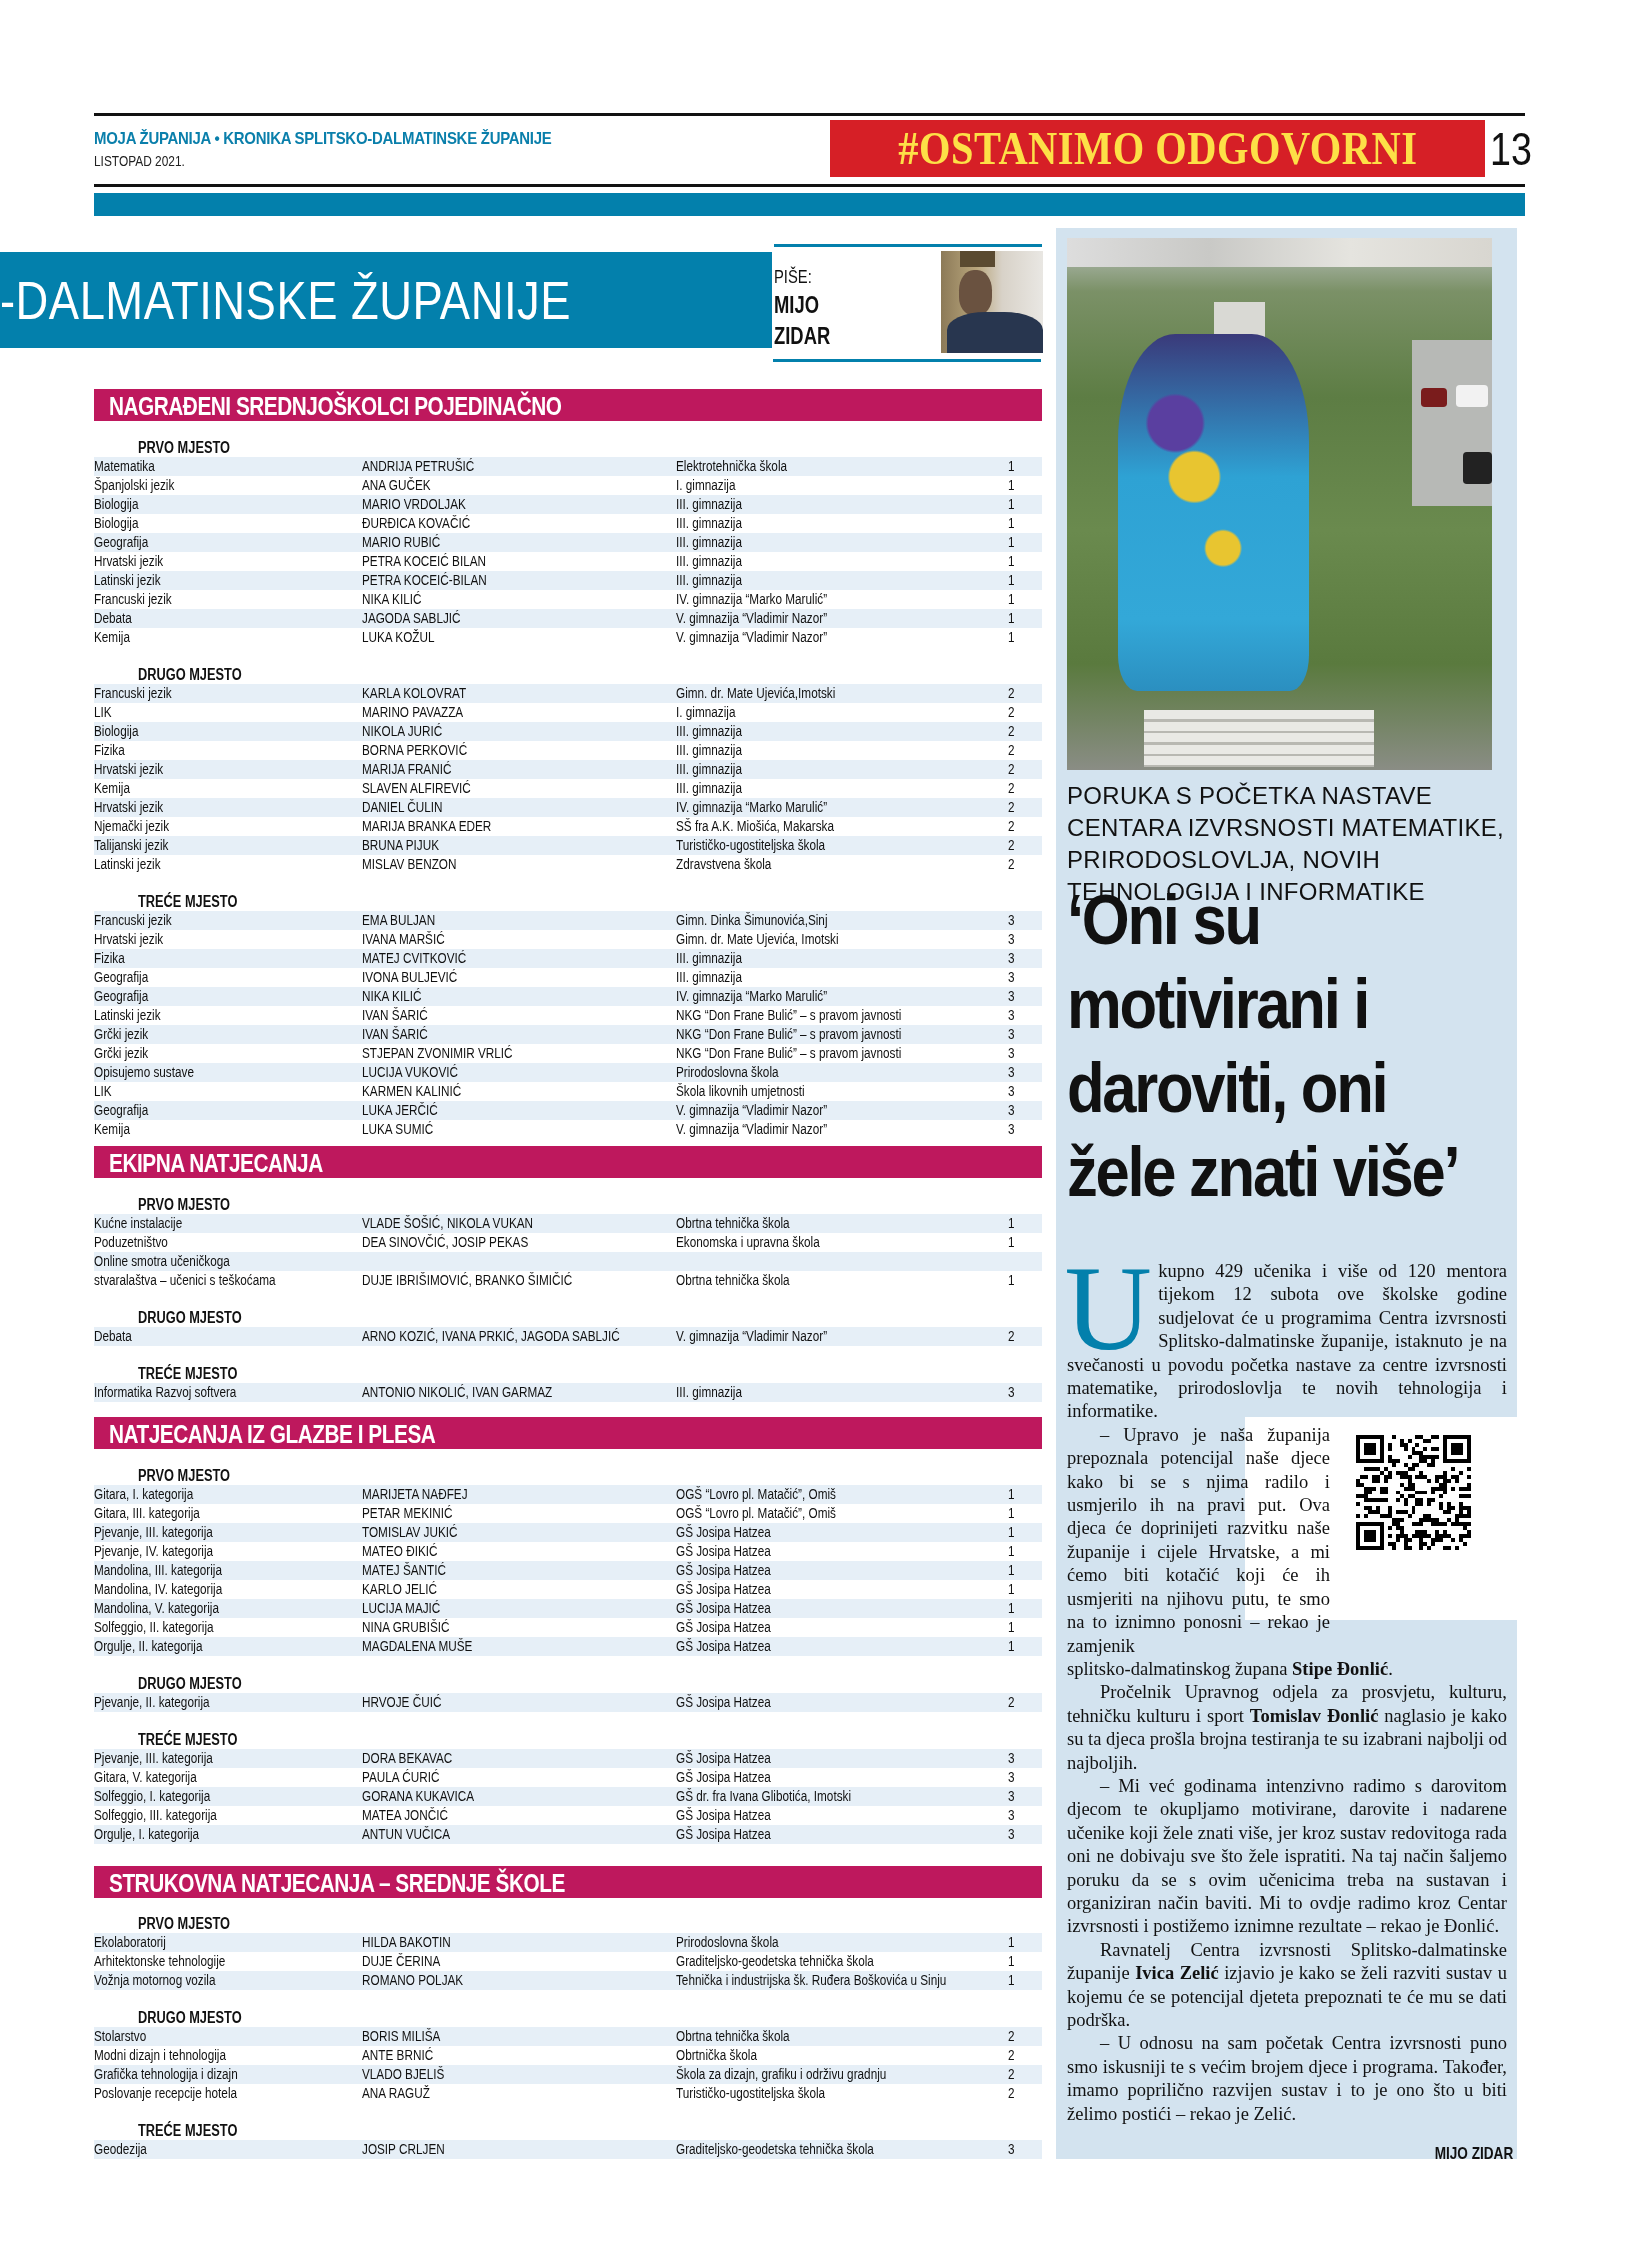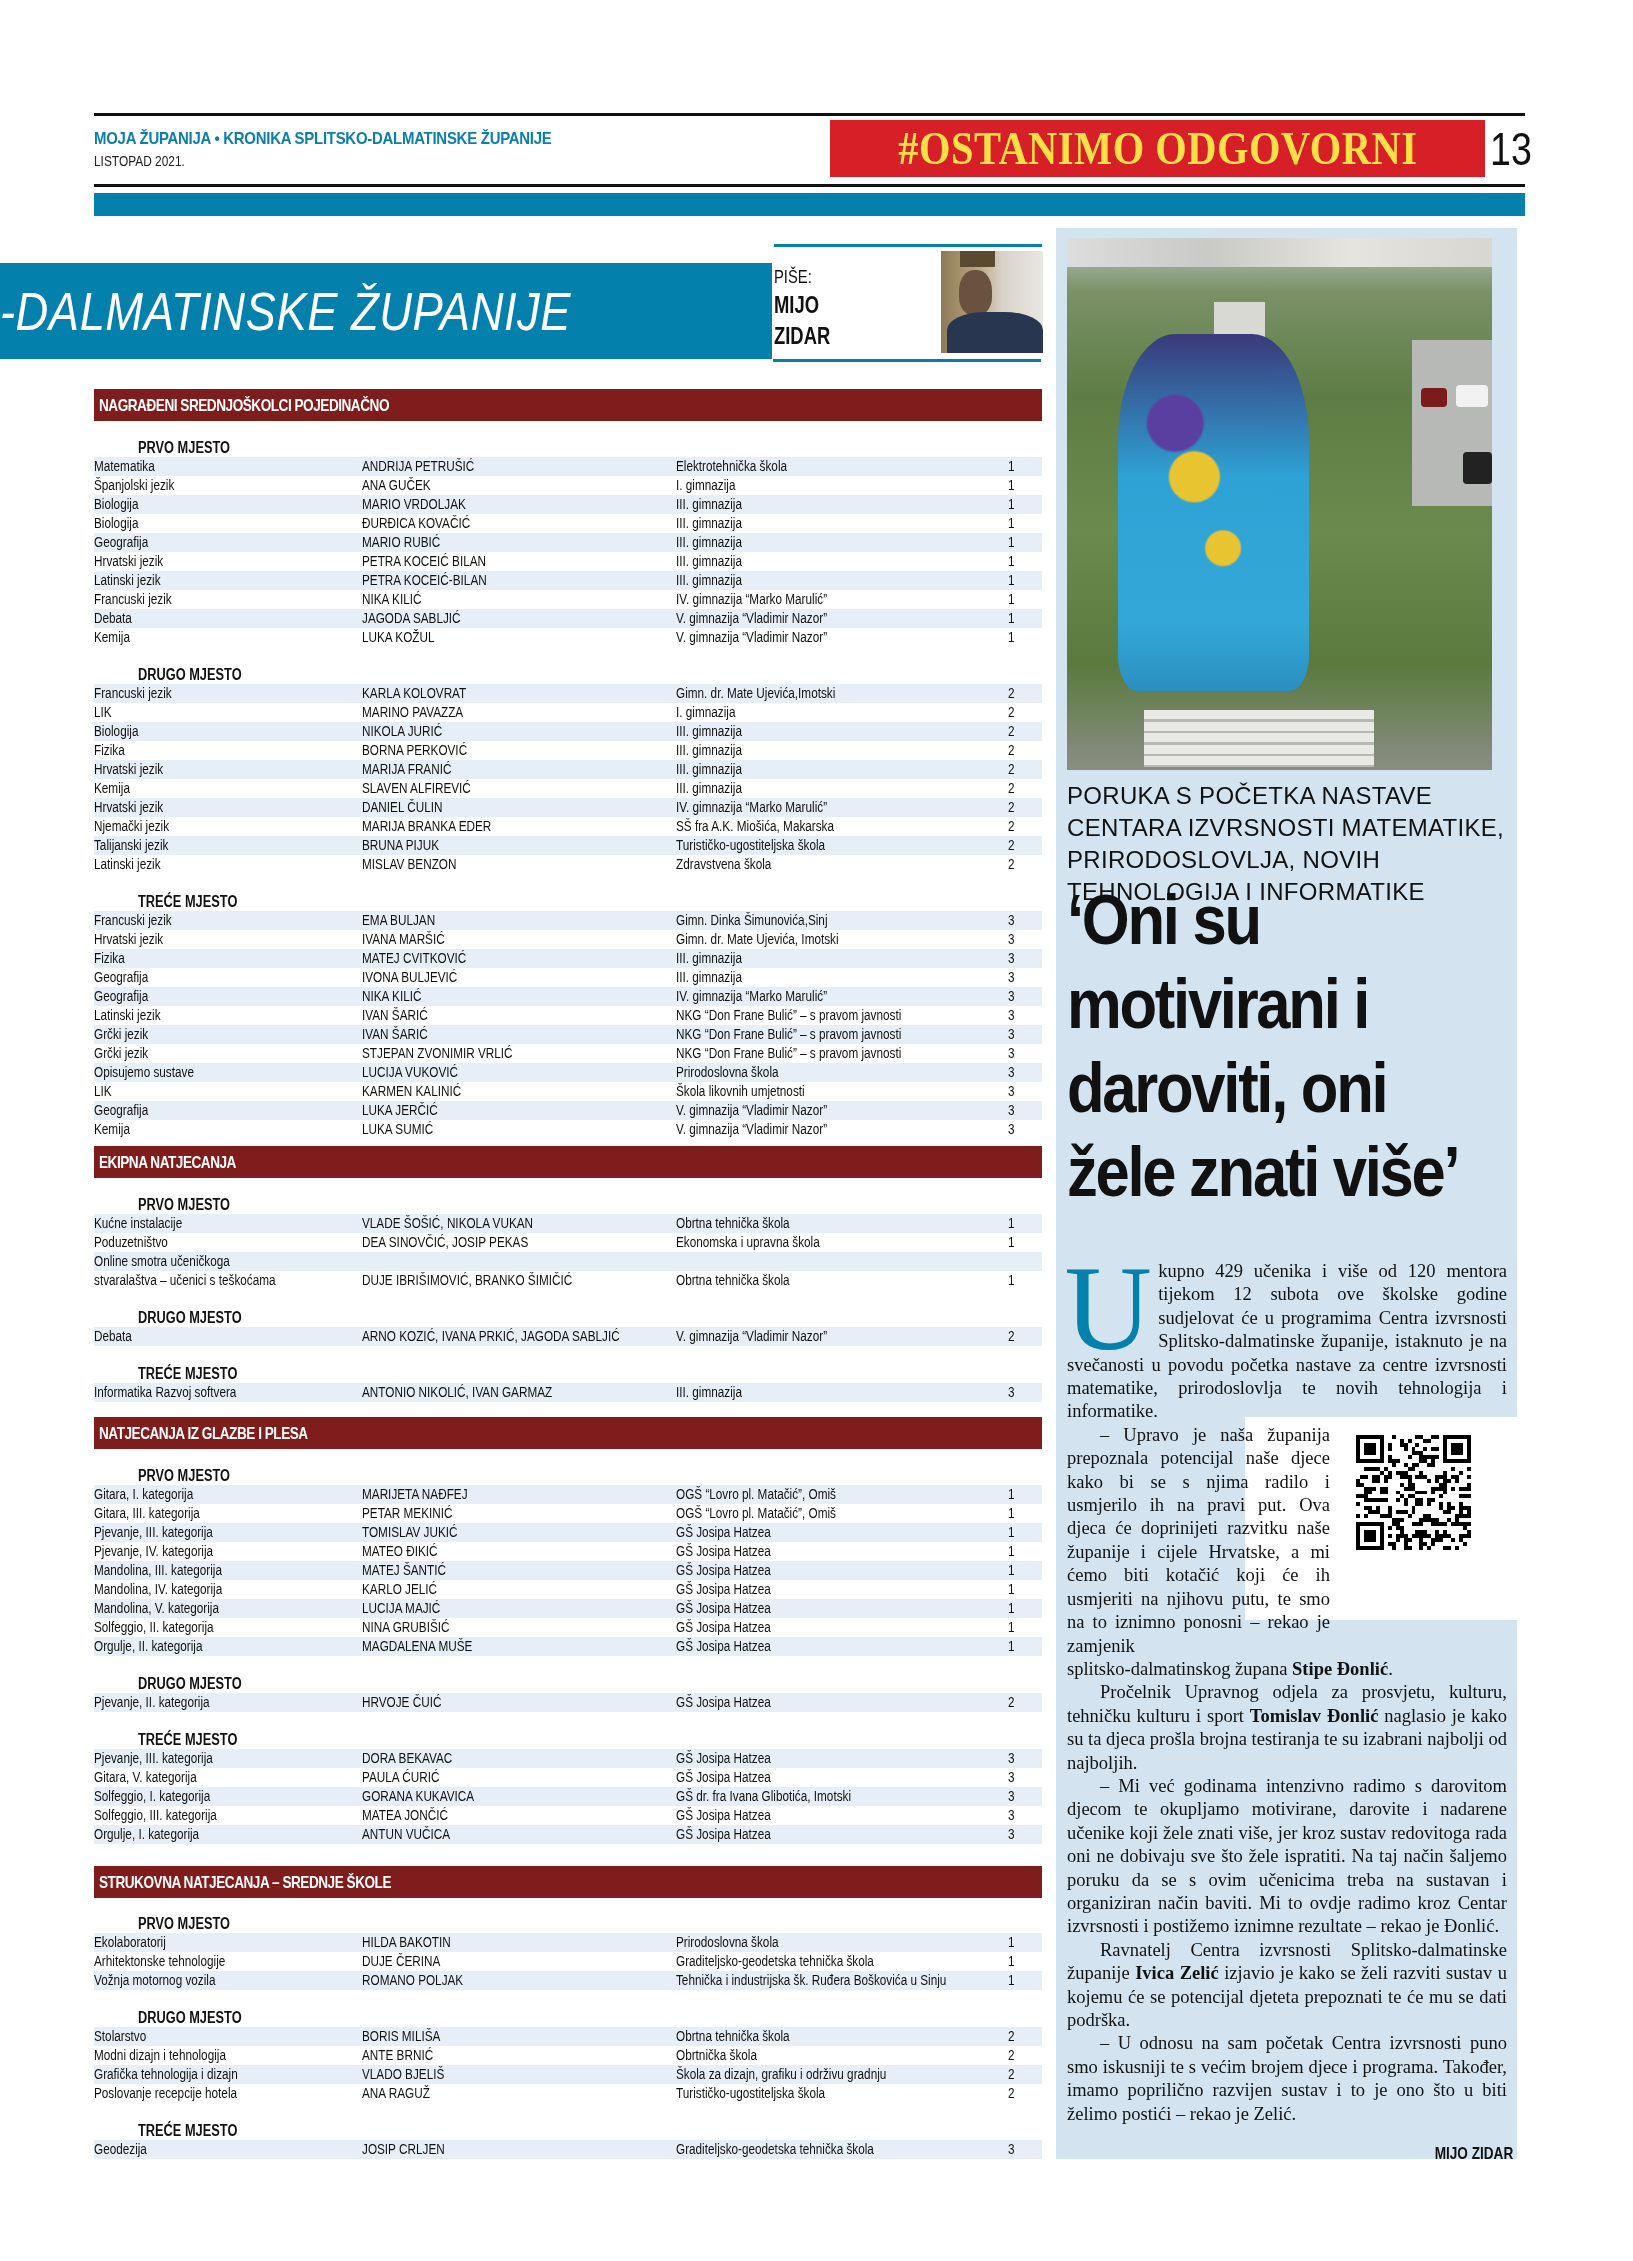--- a/index.html
+++ b/index.html
@@ -13,39 +13,39 @@
   .mast-date { position: absolute; left: 94px; top: 153px; font-size: 14px; color: #222; transform: scaleX(0.85); transform-origin: left; }
   .campaign { position: absolute; left: 830px; top: 120px; width: 655px; height: 57px; background: #d61f26;
               color: #fde047; font-family: "Liberation Serif", "DejaVu Serif", serif; font-weight: bold; font-size: 47px;
               line-height: 57px; text-align: center; letter-spacing: 0.6px; }
   .campaign span { display: inline-block; transform: scaleX(0.86); }
   .page-num { position: absolute; left: 1490px; top: 120px; font-size: 47px; line-height: 57px; color: #111; font-weight: 300; transform: scaleX(0.8); transform-origin: left; }
   .mid-rule { position: absolute; left: 94px; top: 184px; width: 1431px; height: 3.2px; background: #111; }
   .blue-band { position: absolute; left: 94px; top: 193px; width: 1431px; height: 23px; background: #0380ac; }
 
   
-  .banner { position: absolute; left: 0; top: 263px; width: 772px; height: 96px; background: #0380ac;
-            color: #fff; font-size: 54px; line-height: 96px; white-space: nowrap; overflow: hidden; font-weight: 300; font-style: italic; }
+  .banner { position: absolute; left: 0; top: 252px; width: 772px; height: 96px; background: #0380ac;
+            color: #fff; font-size: 54px; line-height: 96px; white-space: nowrap; overflow: hidden; font-weight: 300; }
   .banner span { display: inline-block; transform: scaleX(0.84); transform-origin: left; padding-left: 0; letter-spacing: 0.6px; }
 
   
   .author-rule-top { position: absolute; left: 774px; top: 244px; width: 268px; height: 3.2px; background: #0380ac; }
   .author-rule-bot { position: absolute; left: 773px; top: 359px; width: 268px; height: 3.2px; background: #0380ac; }
   .author-label { position: absolute; left: 774px; top: 267px; font-size: 18px; color: #111; transform: scaleX(0.82); transform-origin: left; }
   .author-name { position: absolute; left: 774px; top: 290px; font-size: 23px; font-weight: bold; line-height: 31px; color: #111; transform: scaleX(0.8); transform-origin: left; }
   .author-photo { position: absolute; left: 941px; top: 251px; width: 102px; height: 102px;
                   background: linear-gradient(90deg, #8c7a58 0%, #b9a67c 35%, #d8d2c8 60%, #e9e7e3 100%); overflow: hidden; }
   .author-photo .frame { position: absolute; left: 19px; top: 0; width: 35px; height: 16px; background: #5a4a30; }
   .author-photo .head { position: absolute; left: 18px; top: 19px; width: 33px; height: 45px; border-radius: 45% 45% 40% 40%; background: #6a5240; }
   .author-photo .body { position: absolute; left: 6.4px; top: 61px; width: 96px; height: 45px; border-radius: 40% 40% 0 0; background: #28364f; }
 
   
   .tables { position: absolute; left: 94px; top: 389px; width: 948px; }
-  .sec-head { background: #7f1d1d; color: #fff; height: 32px; font-weight: bold; font-size: 17px; line-height: 34px;
-              padding-left: 5px; margin-bottom: 16.6px; white-space: nowrap; overflow: hidden; }
+  .sec-head { background: #be185d; color: #fff; height: 32px; font-weight: bold; font-size: 26px; line-height: 34px;
+              padding-left: 15px; margin-bottom: 16.6px; white-space: nowrap; overflow: hidden; }
   .sec-head span { display: inline-block; transform: scaleX(0.8); transform-origin: left; letter-spacing: -0.6px; }
   .place { font-weight: bold; font-size: 16px; line-height: 19px; height: 19px; margin-top: 0; white-space: nowrap; padding-left: 44px; }
   .place span { display: inline-block; transform: scaleX(0.8); transform-origin: left; }
   .row { display: flex; height: 19px; line-height: 19px; font-size: 14.7px; white-space: nowrap; }
   .row:nth-of-type(odd) {}
   .row.alt { background: #e6eff7; }
   .row > div { overflow: visible; }
   .c1 { width: 268px; } .c2 { width: 314px; } .c3 { width: 332px; } .c4 { width: 34px; }
   .c1 span, .c2 span, .c3 span, .c4 span { display: inline-block; transform: scaleX(0.8); transform-origin: left; }
   .group-gap { height: 18px; }

